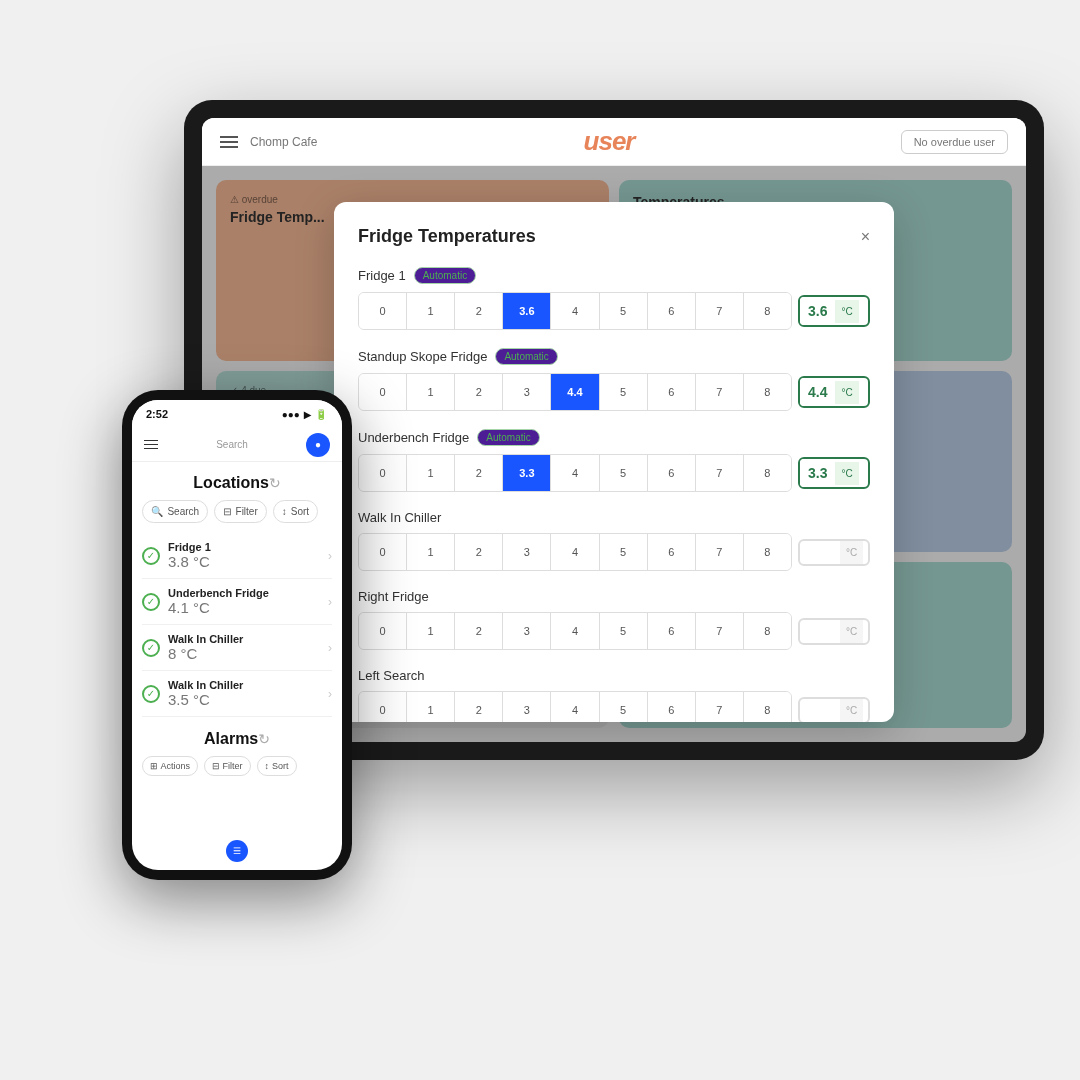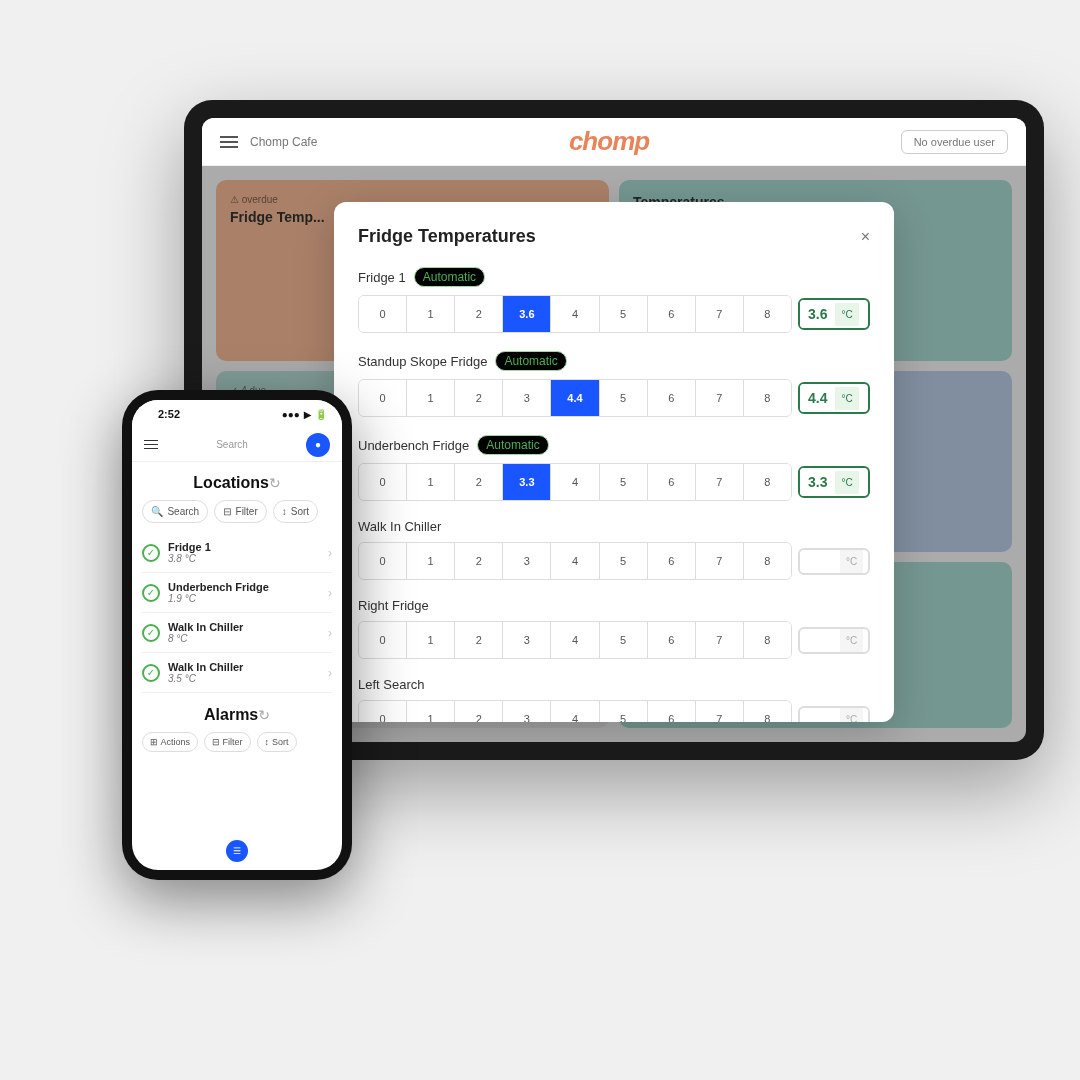--- a/index.html
+++ b/index.html
@@ -191,23 +191,23 @@
       margin-bottom: 8px;
     }
 
     .fridge-name {
       font-size: 13px;
       font-weight: 500;
       color: #333;
     }
 
     .auto-badge {
-      background: #000000;
+      background: #4c1d95;
       color: #4caf50;
-      font-size: 12px;
+      font-size: 10px;
       border-radius: 10px;
       padding: 2px 8px;
       border: 1px solid #a5d6a7;
     }
 
     .temp-slider-row {
       display: flex;
       align-items: center;
       gap: 6px;
     }
@@ -311,21 +311,20 @@
       display: flex;
       align-items: center;
       justify-content: space-between;
       padding: 0 14px;
     }
 
     .phone-time {
       font-size: 11px;
       font-weight: 600;
       color: #111;
-      margin-left: 12px;
     }
 
     .phone-icons {
       display: flex;
       gap: 4px;
       align-items: center;
       font-size: 10px;
       color: #111;
     }
 
@@ -434,23 +433,22 @@
       flex: 1;
     }
 
     .phone-item-name {
       font-size: 11px;
       font-weight: 600;
       color: #222;
     }
 
     .phone-item-temp {
-      font-size: 10px;
+      font-size: 15px;
       color: #777;
-      font-style: italic;
     }
 
     .phone-chevron {
       color: #ccc;
       font-size: 12px;
     }
 
     .phone-alarms-section {
       margin-top: 13px;
     }
@@ -499,21 +497,21 @@
 
       <div class="tablet-header">
         <div style="display:flex;align-items:center;gap:12px;">
           <div class="tablet-menu-icon">
             <span></span>
               <span></span>
               <span></span>
           </div>
           <span class="tablet-location">Chomp Cafe</span>
         </div>
-        <div class="tablet-brand">chomp</div>
+        <div class="tablet-brand">user</div>
         <button class="tablet-user-btn">No overdue user</button>
       </div>
 
       <div class="tablet-bg">
         <div class="bg-card bg-card-orange">
           <div class="bg-card-label">⚠ overdue</div>
           <div class="bg-card-title">Fridge Temp...</div>
         </div>
         <div class="bg-card bg-card-teal">
           <div class="bg-card-title">Temperatures</div>
@@ -741,21 +739,21 @@
           </div>
           <span class="phone-chevron">›</span>
         </div>
 
         <div class="phone-list-item">
           <div class="phone-check">
             <span class="phone-check-mark">✓</span>
           </div>
           <div class="phone-item-info">
             <div class="phone-item-name">Underbench Fridge</div>
-            <div class="phone-item-temp">1.9 °C</div>
+            <div class="phone-item-temp">4.1 °C</div>
           </div>
           <span class="phone-chevron">›</span>
         </div>
 
         <div class="phone-list-item">
           <div class="phone-check">
             <span class="phone-check-mark">✓</span>
           </div>
           <div class="phone-item-info">
             <div class="phone-item-name">Walk In Chiller</div>

